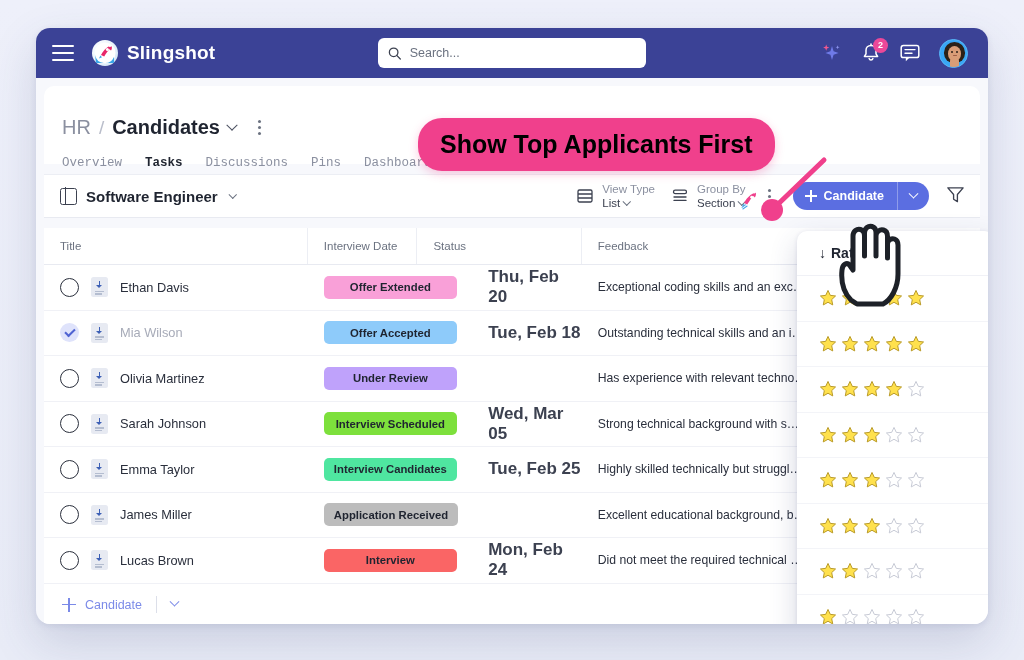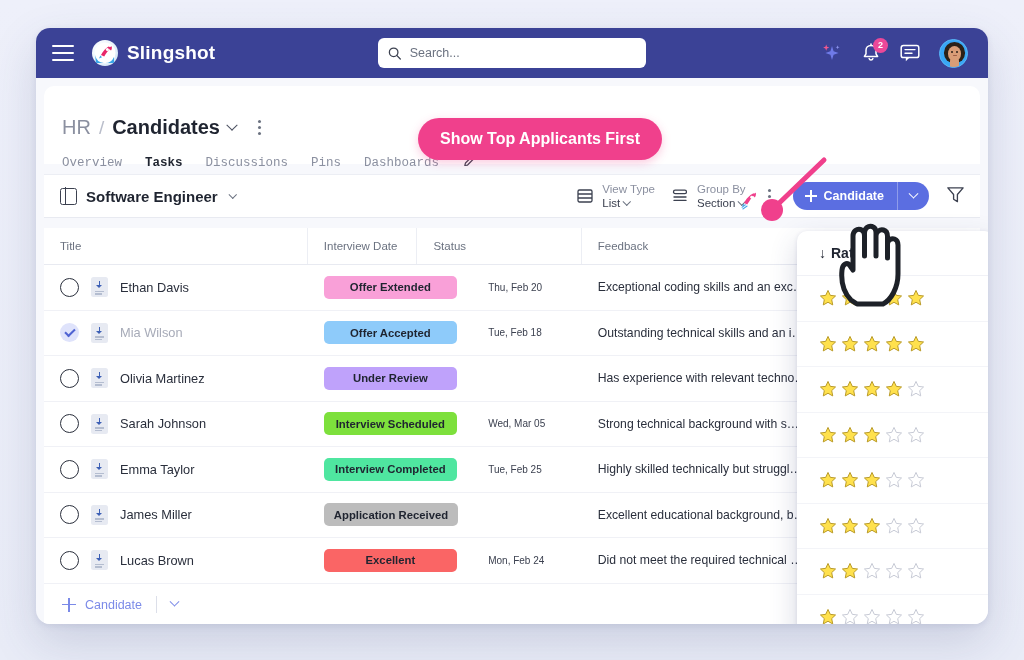--- a/index.html
+++ b/index.html
@@ -110,22 +110,22 @@
   .tab.active { color: #1f2430; font-weight: bold; }
   .tab.active::after {
     content: ""; position: absolute; left: 0; right: 0; bottom: 0;
     height: 3px; background: #4f63d2; border-radius: 2px;
   }
   .pencil { cursor: pointer; padding-bottom: 8px; }
 
   
   .callout {
     position: absolute; left: 382px; top: 90px;
-    background: #f0408c; color: #ffffff;
-    font-size: 16px; font-weight: bold;
+    background: #f0408c; color: #000000;
+    font-size: 25px; font-weight: bold;
     padding: 12px 22px; border-radius: 24px;
     white-space: nowrap; z-index: 40;
     box-shadow: 0 3px 10px rgba(240,64,140,.28);
   }
   .pointer-svg { position: absolute; left: 680px; top: 128px; z-index: 39; }
 
   
   .toolbar {
     margin: 10px 8px;
     background: #fff;
@@ -200,21 +200,21 @@
   .doc-icon .bar.b1 { top: 13.5px; } .doc-icon .bar.b2 { top: 16px; right: 6px; }
 
   .cand-name { font-size: 12.8px; color: #2a2f3c; }
   .cand-name.muted { color: #a7abb8; }
 
   .badge-pill {
     display: inline-flex; align-items: center; justify-content: center;
     min-width: 133px; height: 23px; padding: 0 10px;
     border-radius: 5px; font-size: 11.3px; font-weight: bold; color: #1f2430;
   }
-  .date-txt { font-size: 10px; color: #3c4150; }
+  .date-txt { font-size: 17px; color: #3c4150; font-weight: bold; }
   .fb-txt { font-size: 12.2px; color: #2a2f3c; white-space: nowrap;
     overflow: hidden; text-overflow: ellipsis; max-width: 372px; }
 
   .addrow { display: flex; align-items: center; height: 42px; padding-left: 18px; gap: 14px; }
   .addrow .lnk { display: flex; align-items: center; gap: 9px; color: #7b8ae8;
     font-size: 12.5px; cursor: pointer; }
   .plus-blue { position: relative; width: 14px; height: 14px; }
   .plus-blue::before, .plus-blue::after { content:""; position: absolute; background: #7b8ae8; }
   .plus-blue::before { left: 0; right: 0; top: 6px; height: 1.8px; }
   .plus-blue::after { top: 0; bottom: 0; left: 6px; width: 1.8px; }
@@ -499,21 +499,21 @@
               <span class="radio"></span>
               <span class="doc-icon">
                 <span class="stem"></span>
                 <span class="arr"></span>
                 <span class="bar b1"></span>
                 <span class="bar b2"></span>
               </span>
               <span class="cand-name">Emma Taylor</span>
             </div>
             <div class="cell status">
-              <span class="badge-pill" style="background:#4fe6a0">Interview Completed</span>
+              <span class="badge-pill" style="background:#4fe6a0">Interview Candidates</span>
             </div>
             <div class="cell date">
               <span class="date-txt">Tue, Feb 25</span>
             </div>
             <div class="cell feedback">
               <span class="fb-txt">Highly skilled technically but struggl…</span>
             </div>
           </div>
           <div class="trow">
             <div class="cell title">
@@ -541,21 +541,21 @@
               <span class="radio"></span>
               <span class="doc-icon">
                 <span class="stem"></span>
                 <span class="arr"></span>
                 <span class="bar b1"></span>
                 <span class="bar b2"></span>
               </span>
               <span class="cand-name">Lucas Brown</span>
             </div>
             <div class="cell status">
-              <span class="badge-pill" style="background:#fa6565">Excellent</span>
+              <span class="badge-pill" style="background:#fa6565">Interview</span>
             </div>
             <div class="cell date">
               <span class="date-txt">Mon, Feb 24</span>
             </div>
             <div class="cell feedback">
               <span class="fb-txt">Did not meet the required technical …</span>
             </div>
           </div>
         </div>
       <div class="addrow">

